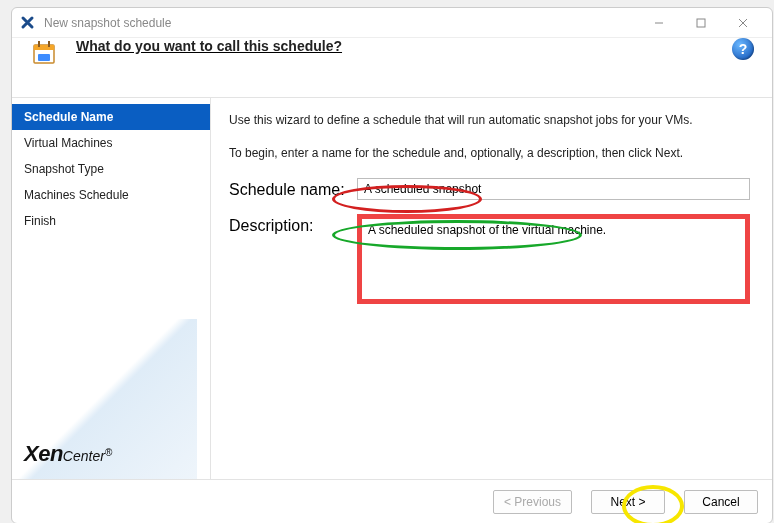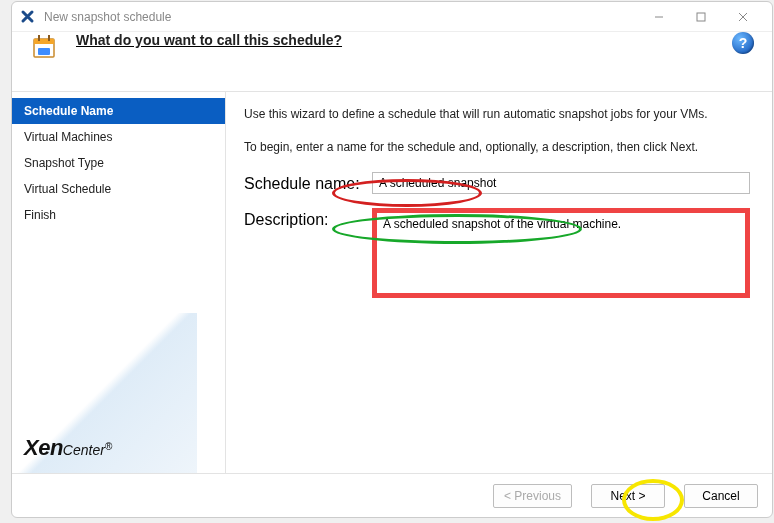--- a/index.html
+++ b/index.html
@@ -8,21 +8,21 @@
       font-size: 12px;
       background: #f0f0f0;
       width: 774px;
       height: 523px;
       overflow: hidden;
     }
     .window {
       width: 762px;
       height: 517px;
       margin-left: 11px;
-      margin-top: 1px;
+      margin-top: 7px;
       background: #fff;
       border: 1px solid #ccc;
       border-radius: 6px;
       display: flex;
       flex-direction: column;
       position: relative;
     }
     .titlebar {
       height: 30px;
       display: flex;
@@ -79,21 +79,21 @@
       color: #fff; font-weight: bold; font-size: 14px;
       box-shadow: inset -1px -1px 2px rgba(0,0,0,0.3);
       cursor: pointer;
     }
     .body {
       flex: 1;
       display: flex;
       overflow: hidden;
     }
     .sidebar {
-      width: 214px;
+      width: 199px;
       border-right: 1px solid #e3e3e3;
       padding-top: 6px;
       position: relative;
       background: #fff;
     }
     .sidebar-bg {
       position: absolute;
       left: 0; bottom: 0;
       width: 185px; height: 160px;
       background: linear-gradient(135deg, transparent 48%, #c9dff2 52%, #e3eef8 100%);
@@ -263,21 +263,21 @@
     <span class="header-title">What do you want to call this schedule?</span>
     <span class="help-icon">?</span>
   </div>
 
   <div class="body">
     <div class="sidebar">
       <div class="sidebar-bg"></div>
       <div class="step active">Schedule Name</div>
       <div class="step">Virtual Machines</div>
       <div class="step">Snapshot Type</div>
-      <div class="step">Virtual Schedule</div>
+      <div class="step">Machines Schedule</div>
       <div class="step">Finish</div>
       <div class="brand">
         <span class="xen">Xen</span><span class="center">Center</span><span style="font-size:10px;vertical-align:super">®</span>
       </div>
     </div>
 
     <div class="main">
       <div class="instr">Use this wizard to define a schedule that will run automatic snapshot jobs for your VMs.</div>
       <div class="instr">To begin, enter a name for the schedule and, optionally, a description, then click Next.</div>
 

